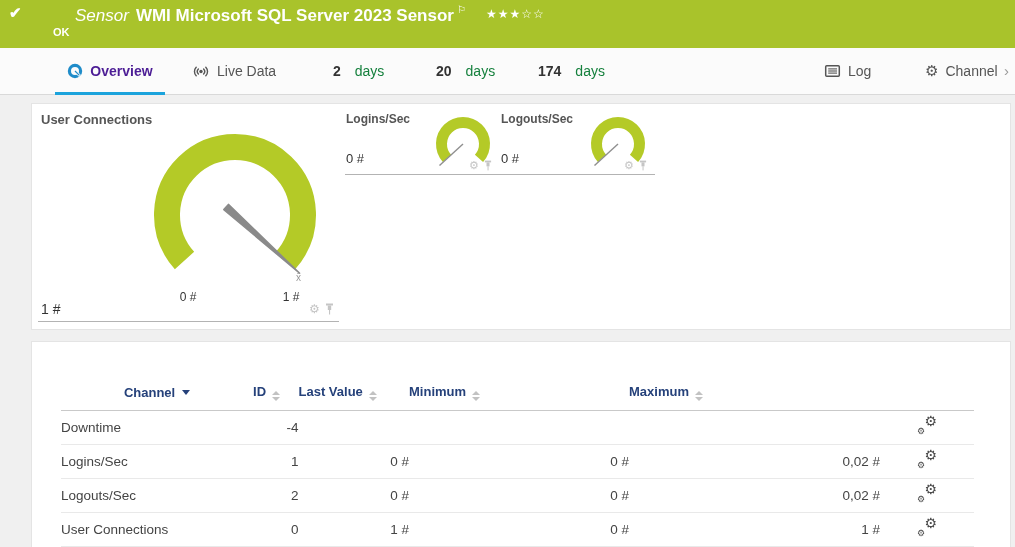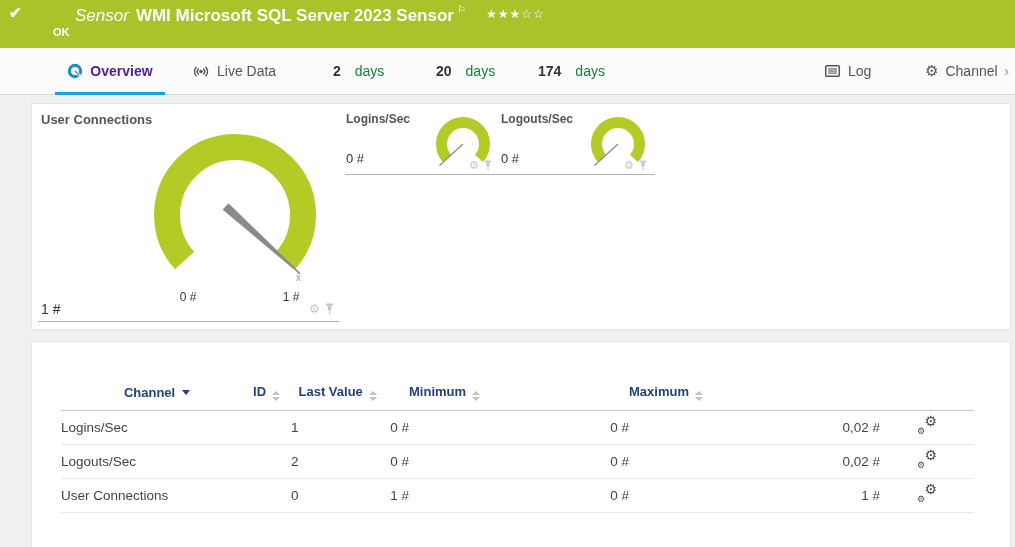--- a/index.html
+++ b/index.html
@@ -211,20 +211,28 @@
               </span></th>
           <th><span>Maximum</span><span class="sort">
                 <i class="up"></i>
                 <i class="dn"></i>
               </span></th>
           <th></th>
         </tr>
       </thead>
       <tbody>
         <tr>
+          <td class="first">Downtime</td>
+          <td>-4</td>
+          <td></td>
+          <td></td>
+          <td></td>
+          <td class="act"><span class="gears"><span class="big">⚙</span><span class="small">⚙</span></span></td>
+        </tr>
+        <tr>
           <td class="first">Logins/Sec</td>
           <td>1</td>
           <td>0 #</td>
           <td>0 #</td>
           <td>0,02 #</td>
           <td class="act"><span class="gears"><span class="big">⚙</span><span class="small">⚙</span></span></td>
         </tr>
         <tr>
           <td class="first">Logouts/Sec</td>
           <td>2</td>

